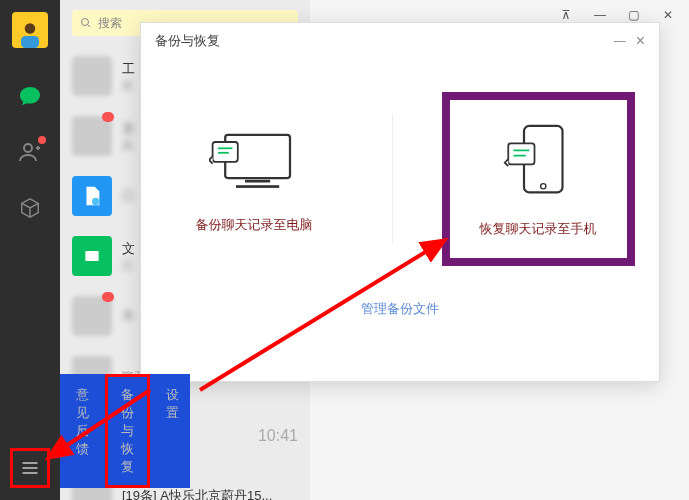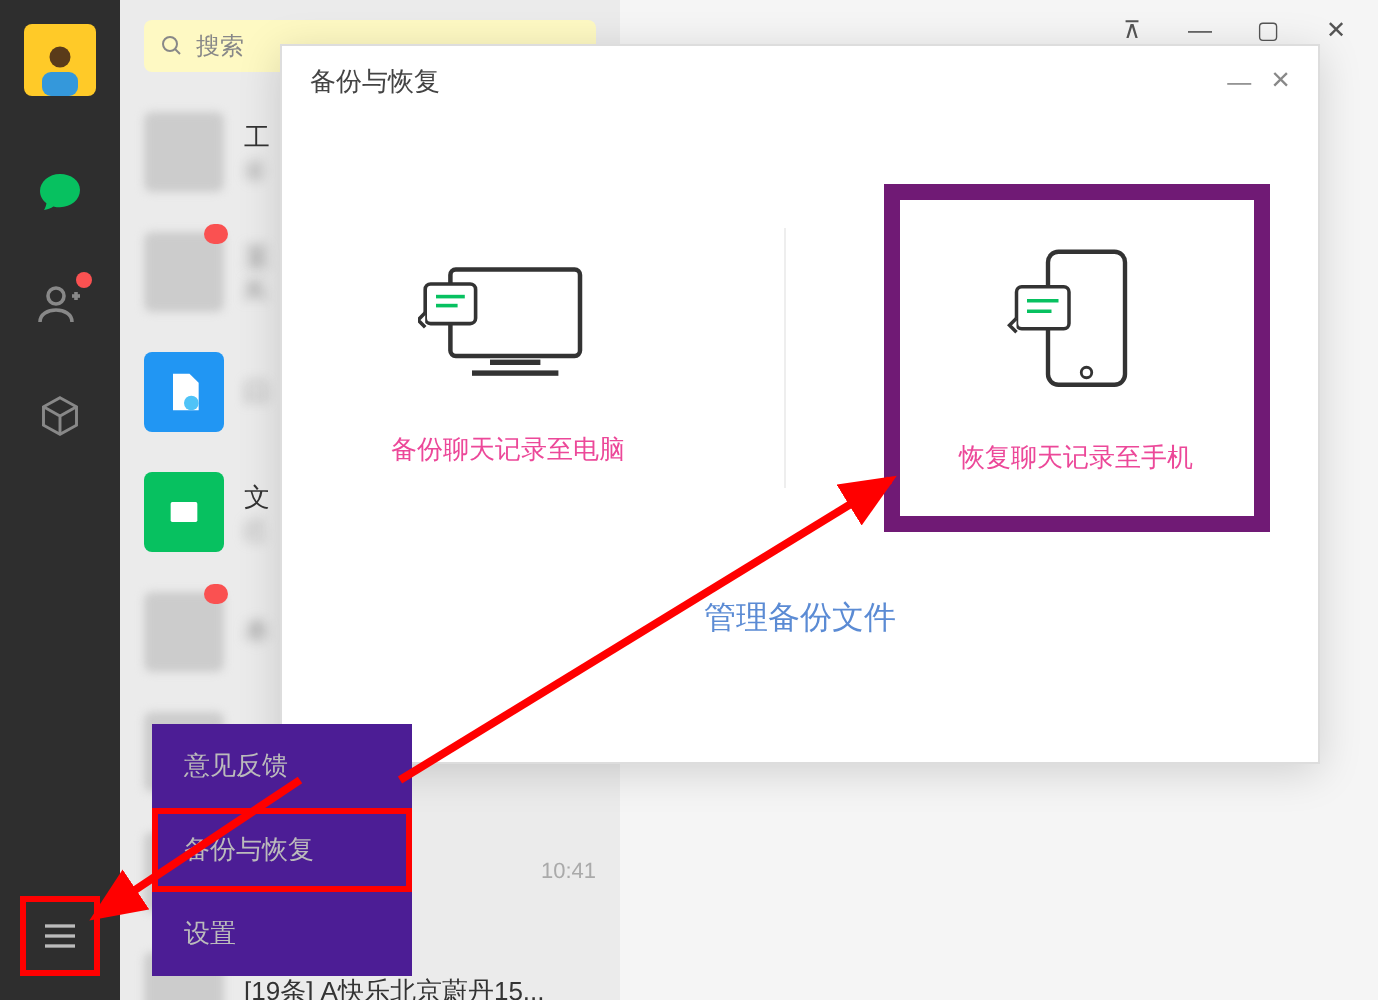--- a/index.html
+++ b/index.html
@@ -50,37 +50,37 @@
   }
   .chat-avatar {
     width:40px; height:40px; border-radius:4px; background:#ccc; flex-shrink:0;
     filter: blur(2px);
   }
   .chat-avatar.green { background:#07c160; filter:none; display:flex; align-items:center; justify-content:center;}
   .chat-avatar.blue { background:#2196f3; filter:none; display:flex; align-items:center; justify-content:center;}
   .chat-text { flex:1; min-width:0; }
   .chat-name { font-size:13px; color:#333; white-space:nowrap; overflow:hidden; text-overflow:ellipsis; }
   .chat-preview { font-size:11px; color:#999; white-space:nowrap; overflow:hidden; text-overflow:ellipsis; }
-  .chat-time { font-size:11px; color:#aaa; }
+  .chat-time { font-size:16px; color:#aaa; }
   .badge {
     position:absolute; left:42px; top:6px; background:#fa5151; color:#fff;
     font-size:9px; border-radius:8px; padding:0 4px; min-width:12px; text-align:center;
   }
 
   
   .content { flex:1; background:#f5f5f5; position:relative; }
   .titlebar {
     position:absolute; top:0; right:0; height:30px; display:flex; align-items:center; gap:4px; padding:0 6px;
   }
   .tb-btn { width:30px; height:24px; display:flex; align-items:center; justify-content:center; color:#555; font-size:12px;}
 
   
   .popup-menu {
-    position:absolute; left:76px; bottom:12px; width:130px; background:#4c1d95;
-    display:flex; flex-direction:column; z-index:30;
+    position:absolute; left:60px; bottom:12px; width:130px; background:#1d4ed8;
+    display:flex; flex-direction:row; z-index:30;
   }
   .popup-item {
     padding:12px 16px; color:#bbb; font-size:13px;
   }
   .popup-item.highlight { border:3px solid #ff0000; padding:9px 13px; }
 
   
   .modal {
     position:absolute; top:22px; left:140px; width:520px; height:360px;
     background:#fff; border:1px solid #ddd; box-shadow:0 4px 20px rgba(0,0,0,.15); z-index:20;
@@ -90,25 +90,25 @@
     padding:0 14px; font-size:13px; color:#444;
   }
   .modal-close { font-size:16px; color:#888; }
   .modal-body {
     display:flex; justify-content:space-around; align-items:center; height:240px;
   }
   .option {
     display:flex; flex-direction:column; align-items:center; gap:20px;
     padding:20px 30px;
   }
-  .option-label { font-size:13px; color:#ec4899; }
+  .option-label { font-size:13px; color:#7f1d1d; }
   .option.highlight { border:8px solid #701a75; }
   .divider { width:1px; height:130px; background:#eee; }
   .modal-footer { text-align:center; }
-  .manage-link { font-size:16px; color:#5b8bd4; }
+  .manage-link { font-size:13px; color:#5b8bd4; }
 
   
   .arrow { position:absolute; z-index:40; pointer-events:none; }
 
   
   .blur { filter: blur(3px); color:#888; }
 </style>
 </head>
 <body>
 

